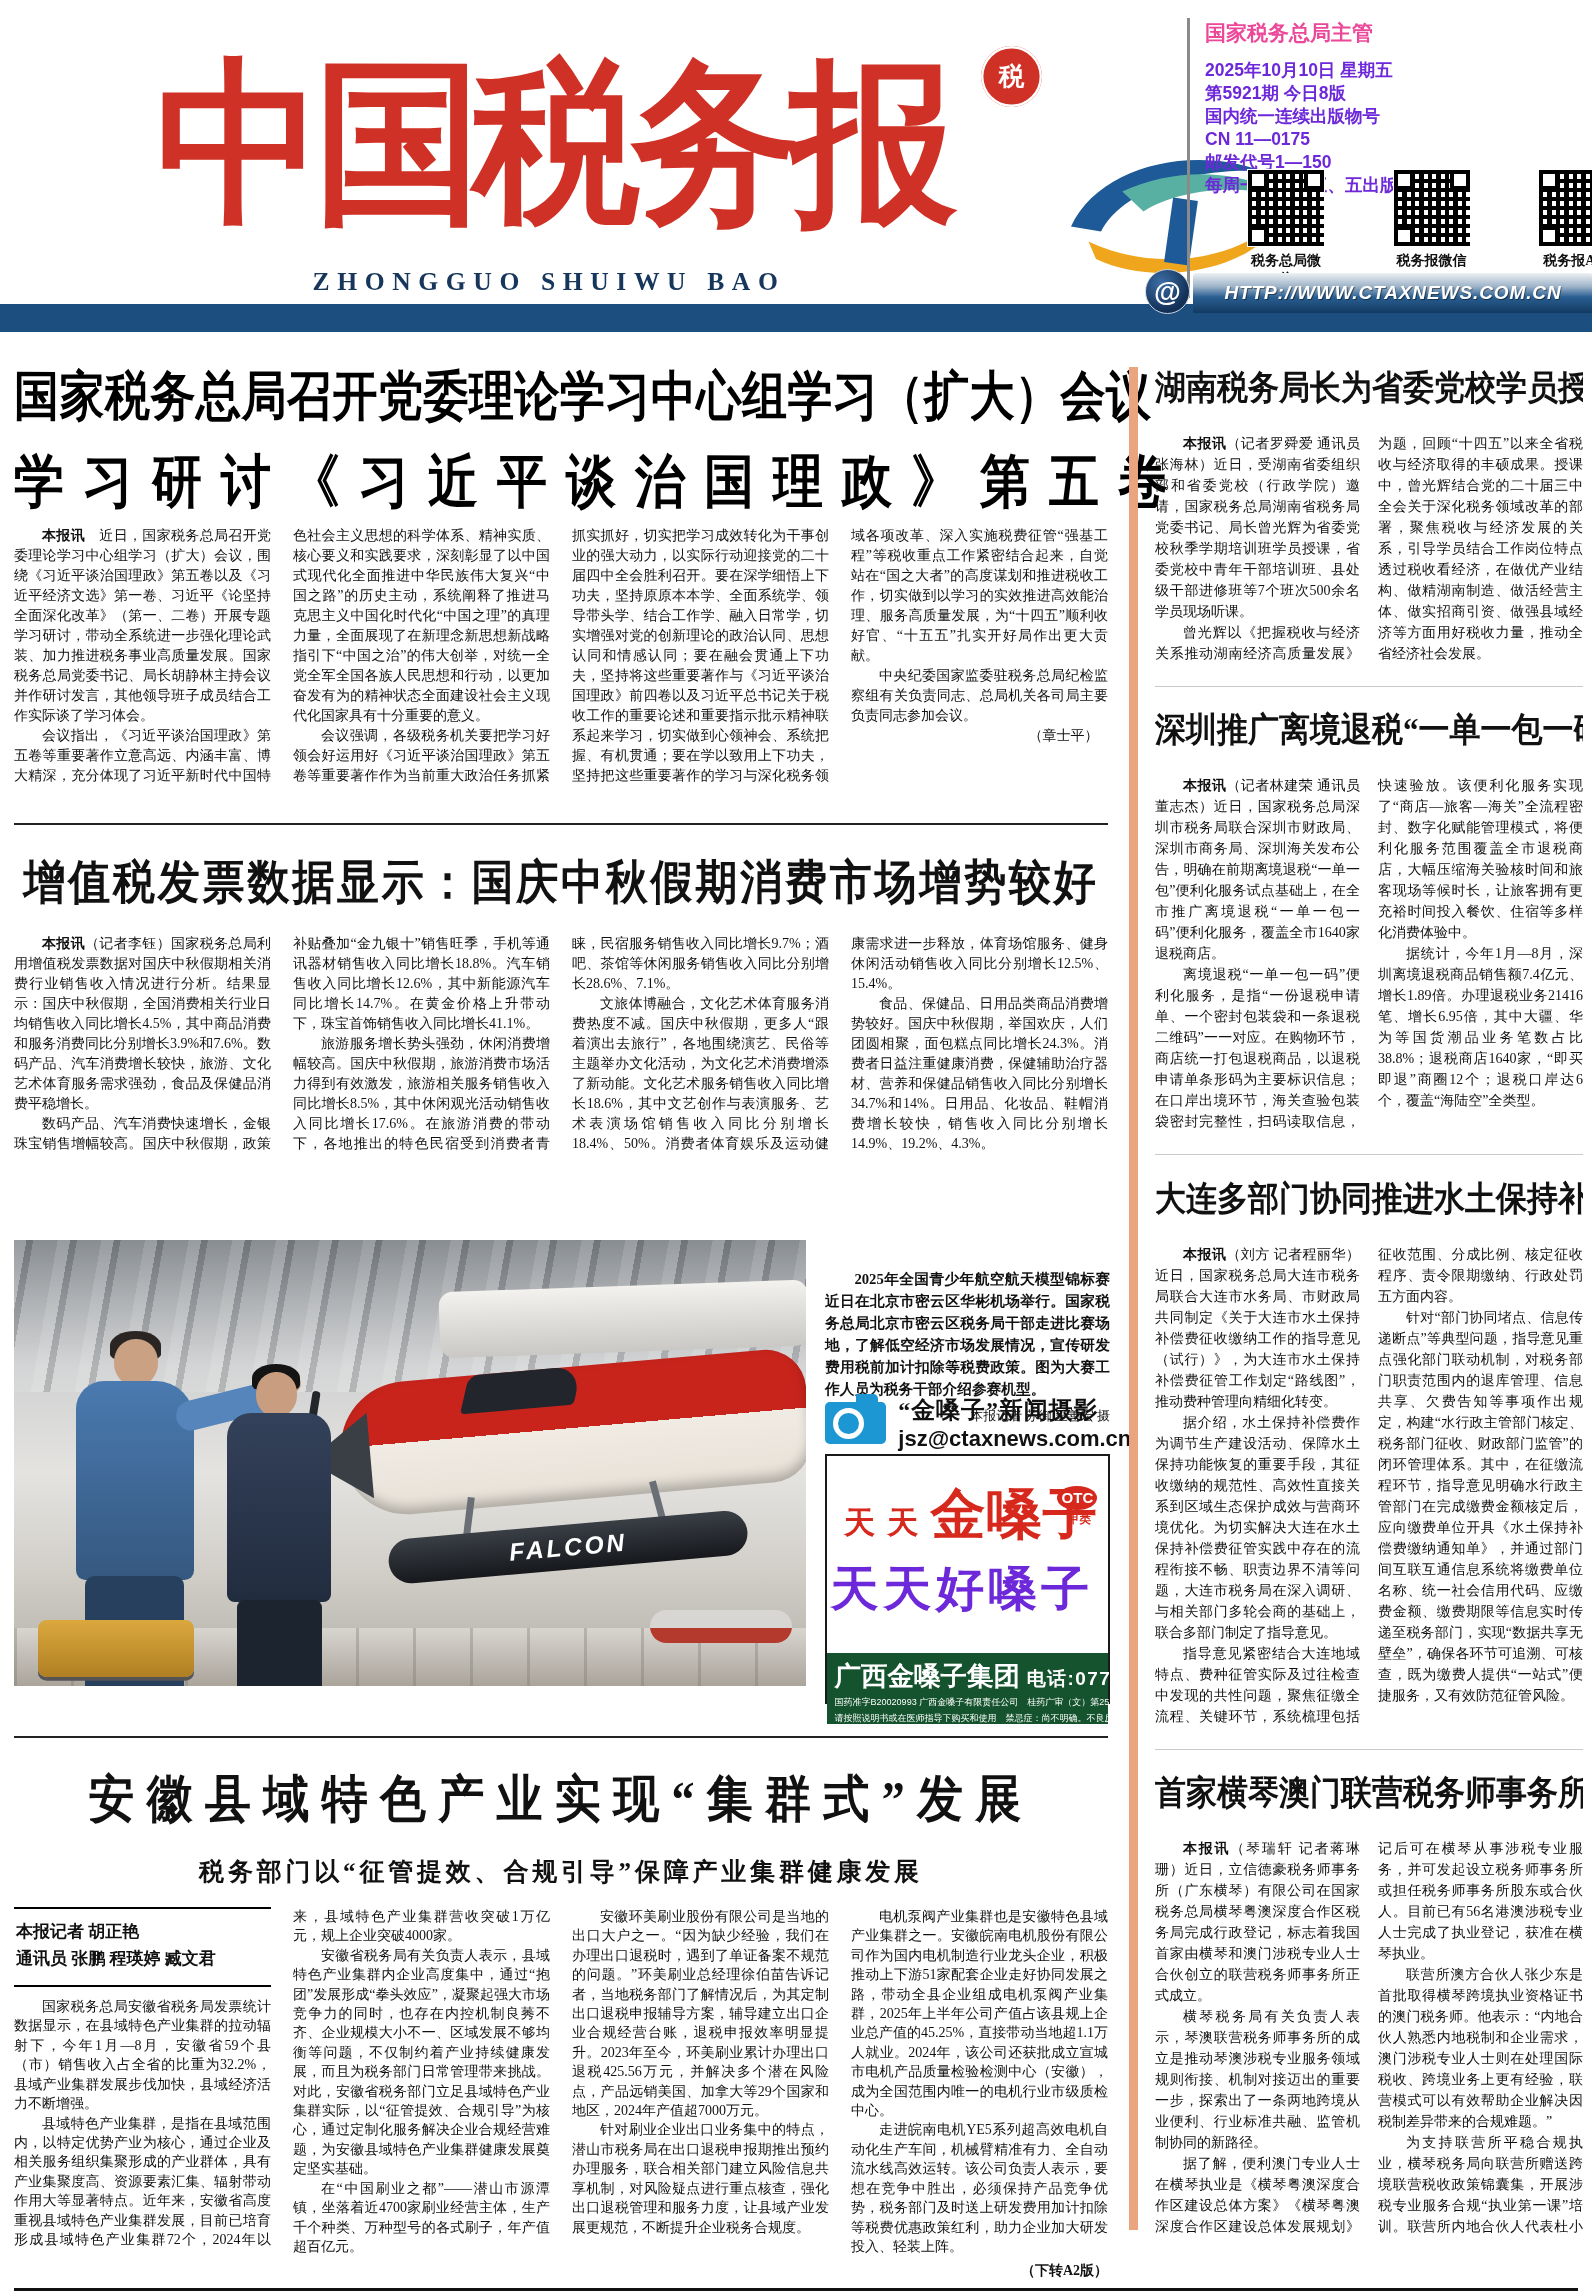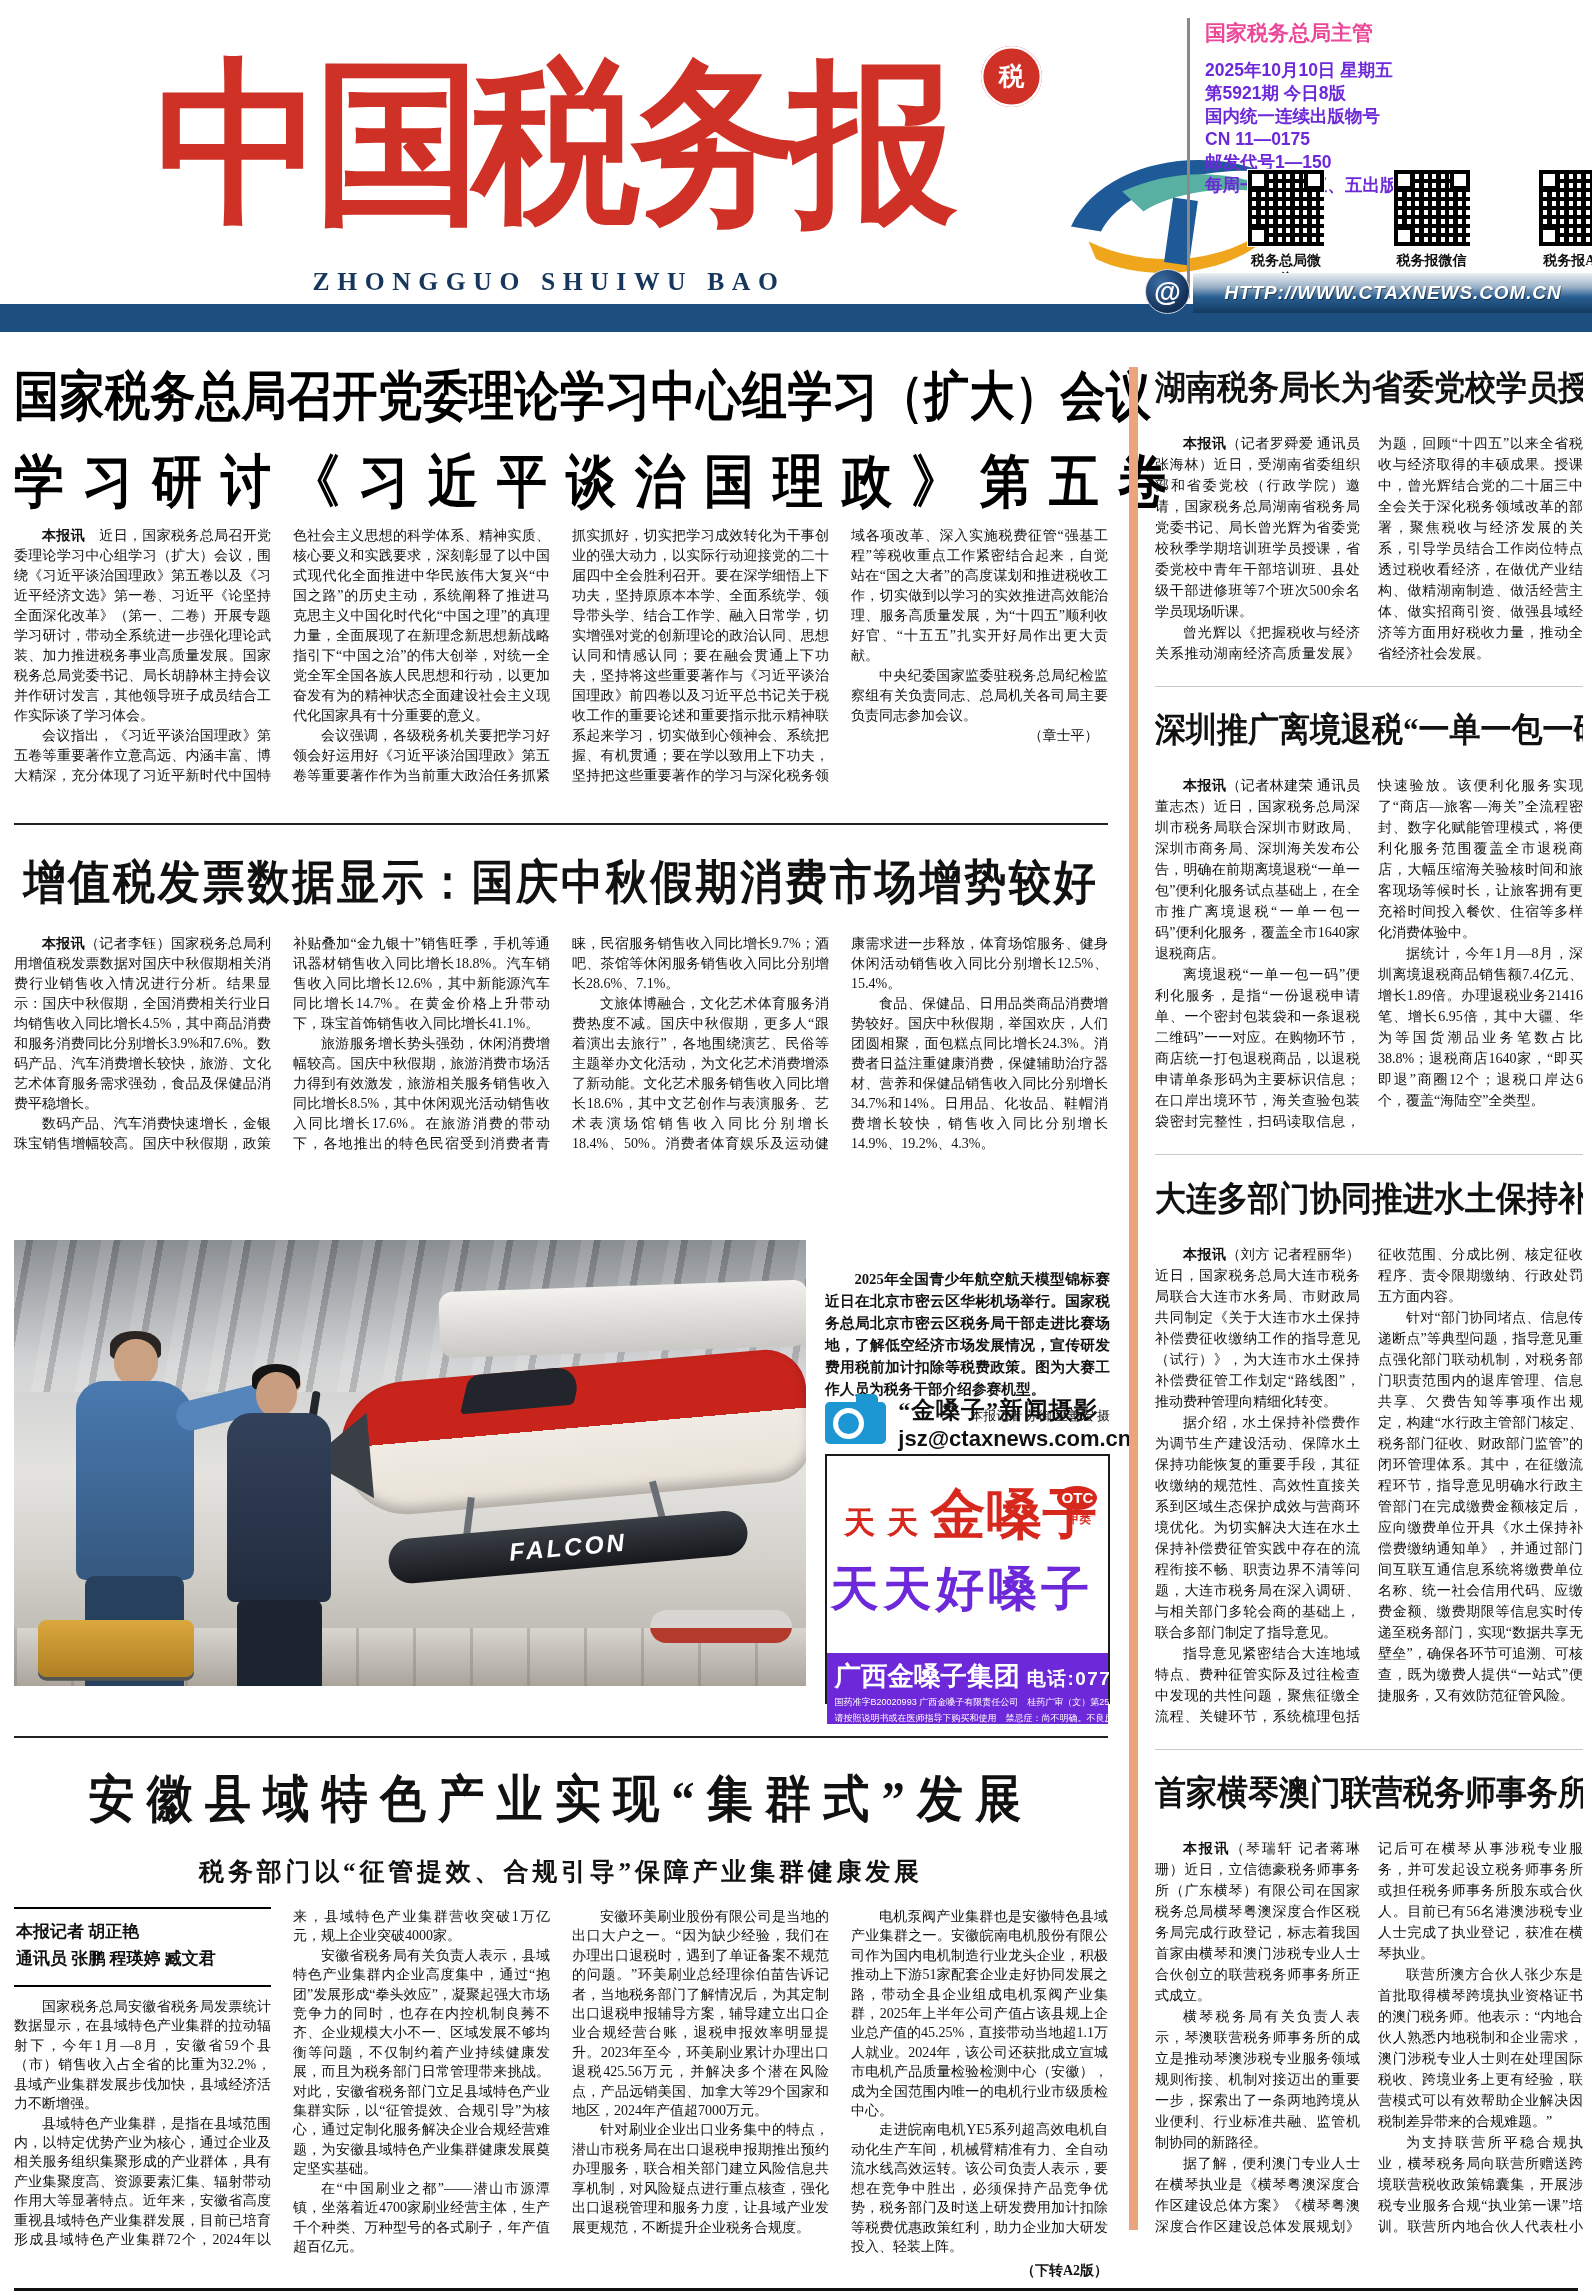--- a/index.html
+++ b/index.html
@@ -197,21 +197,21 @@
   
   .ad-box { left:825px; top:1454px; width:285px; height:250px; border:2.4px solid #1a1a1a; background:#fff; }
   .ad-inner { position:relative; width:100%; height:100%; }
   .otc { position:absolute; top:7.6px; right:6.6px; width:44px; text-align:center; }
   .otc .c { width:40px; height:24.6px; background:#d7281d; color:#fff; border-radius:50%; font-size:15px; font-weight:900; line-height:24.6px; font-family:"Liberation Sans","DejaVu Sans",sans-serif; }
   .otc .t { margin-top:1.9px; font-size:11.4px; color:#d7281d; font-weight:700; }
   .ad-line1 { margin:22px 0 0 17px; color:#d7281d; white-space:nowrap; }
   .ad-line1 .a { font-size:31px; font-weight:700; letter-spacing:12.3px; }
   .ad-line1 .b { font-size:55px; font-weight:900; letter-spacing:0.9px;margin-top:7px; }
   .ad-line2 { margin:4.7px 14px 0 0; color:#6d28d9; font-size:48px; font-weight:900; text-align:right; letter-spacing:4.7px; }
-  .ad-banner { position:absolute; left:0; bottom:0; width:100%; height:71px; background:#6d28d9; color:#fff; padding:4.7px 7.6px 3.8px 7.6px; }
+  .ad-banner { position:absolute; left:0; bottom:0; width:100%; height:71px; background:#14532d; color:#fff; padding:4.7px 7.6px 3.8px 7.6px; }
   .ad-banner .row1 { display:flex; align-items:baseline; gap:6.6px; white-space:nowrap; }
   .ad-banner .r1a { font-size:26.5px; font-weight:900; }
   .ad-banner .r1b { font-size:19px; font-weight:700; font-family:"Liberation Sans","DejaVu Sans",sans-serif; letter-spacing:1.4px; }
   .ad-banner .fine { margin-top:2.8px; font-size:9px; line-height:12.3px; white-space:nowrap; font-family:"Liberation Sans","DejaVu Sans",sans-serif; }
 
   
   .side-rule { left:1129px; top:367px; width:8.5px; height:1863px; background:#eaa57e; }
   .sidebar { left:1155px; top:365px; width:428px; height:1875px; overflow:hidden; }
   .side-article { margin-bottom:22px; }
   .side-h { font-size:31px; font-weight:900; text-align:center; white-space:nowrap; transform:scaleY(1.1); transform-origin:top; margin-bottom:25.6px; letter-spacing:0px; }

